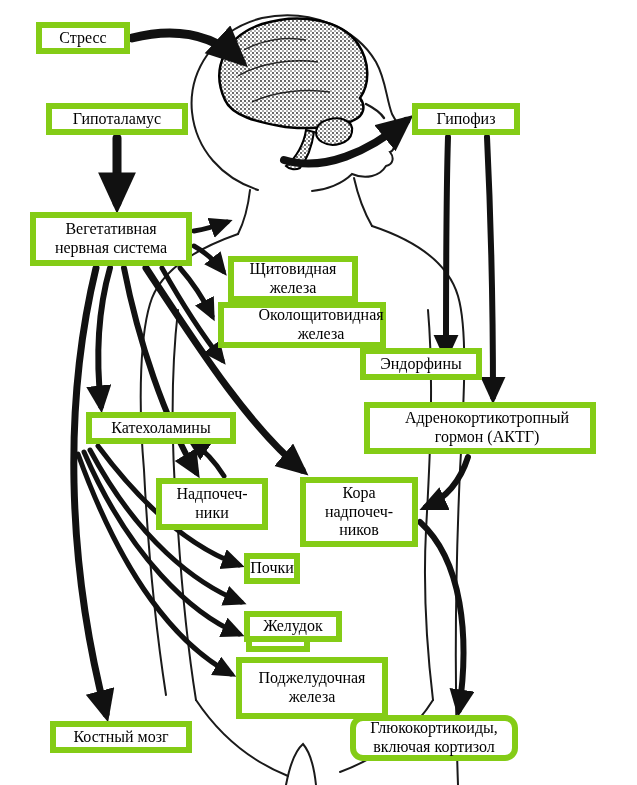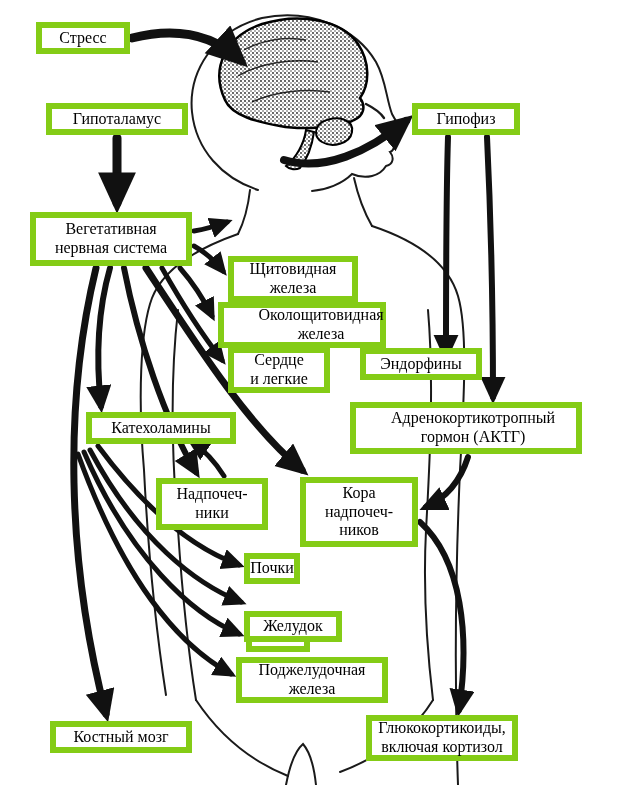--- a/index.html
+++ b/index.html
@@ -17,30 +17,30 @@
   }
   .box-stress{left:36px;top:22px;width:94px;height:32px;}
   .box-hypothalamus{left:46px;top:103px;width:142px;height:32px;}
   .box-pituitary{left:412px;top:103px;width:108px;height:32px;}
   .box-vns{left:30px;top:212px;width:162px;height:54px;}
   .box-thymus{left:232px;top:186px;width:122px;height:68px;}
   .box-thyroid{left:228px;top:256px;width:130px;height:46px;}
   .box-parathyroid{left:218px;top:302px;width:168px;height:46px;padding-left:44px;}
   .box-heart{left:228px;top:347px;width:102px;height:46px;}
   .box-endorphins{left:360px;top:348px;width:122px;height:32px;}
-  .box-acth{left:350px;top:402px;width:232px;height:52px;padding-left:20px;}
+  .box-acth{left:364px;top:402px;width:232px;height:52px;padding-left:20px;}
   .box-catecholamines{left:38px;top:412px;width:150px;height:32px;margin-left:48px;}
   .box-adrenals{left:156px;top:478px;width:112px;height:52px;}
   .box-adrenal-cortex{left:300px;top:477px;width:118px;height:70px;}
   .box-kidneys{left:244px;top:553px;width:56px;height:31px;}
   .box-liver{left:246px;top:621px;width:64px;height:31px;}
   .box-stomach{left:244px;top:611px;width:98px;height:31px;}
-  .box-pancreas{left:236px;top:657px;width:152px;height:46px;}
+  .box-pancreas{left:236px;top:657px;width:152px;height:62px;}
   .box-bone-marrow{left:50px;top:721px;width:142px;height:32px;}
-  .box-glucocorticoids{left:366px;top:715px;width:152px;height:46px;}
+  .box-glucocorticoids{left:350px;top:715px;width:168px;height:46px;border-radius:13px;}
 </style>
 </head>
 <body>
 
 <div class="stage">
 
   <svg class="layer" viewBox="0 0 637 785">
     <defs>
       <pattern id="stipple" width="4" height="4" patternUnits="userSpaceOnUse">
         <rect width="4" height="4" fill="#ffffff"></rect>
@@ -100,22 +100,20 @@
   <div class="layer">
     <div class="box box-stress">Стресс</div>
     <div class="box box-hypothalamus">Гипоталамус</div>
     <div class="box box-pituitary">Гипофиз</div>
     <div class="box box-vns">Вегетативная
 нервная система</div>
     <div class="box box-thyroid">Щитовидная
 железа</div>
     <div class="box box-parathyroid">Околощитовидная
 железа</div>
-    <div class="box box-heart">Сердце
-и легкие</div>
     <div class="box box-endorphins">Эндорфины</div>
     <div class="box box-acth">Адренокортикотропный
 гормон (АКТГ)</div>
     <div class="box box-catecholamines">Катехоламины</div>
     <div class="box box-adrenals">Надпочеч-
 ники</div>
     <div class="box box-adrenal-cortex">Кора
 надпочеч-
 ников</div>
     <div class="box box-kidneys">Почки</div>

